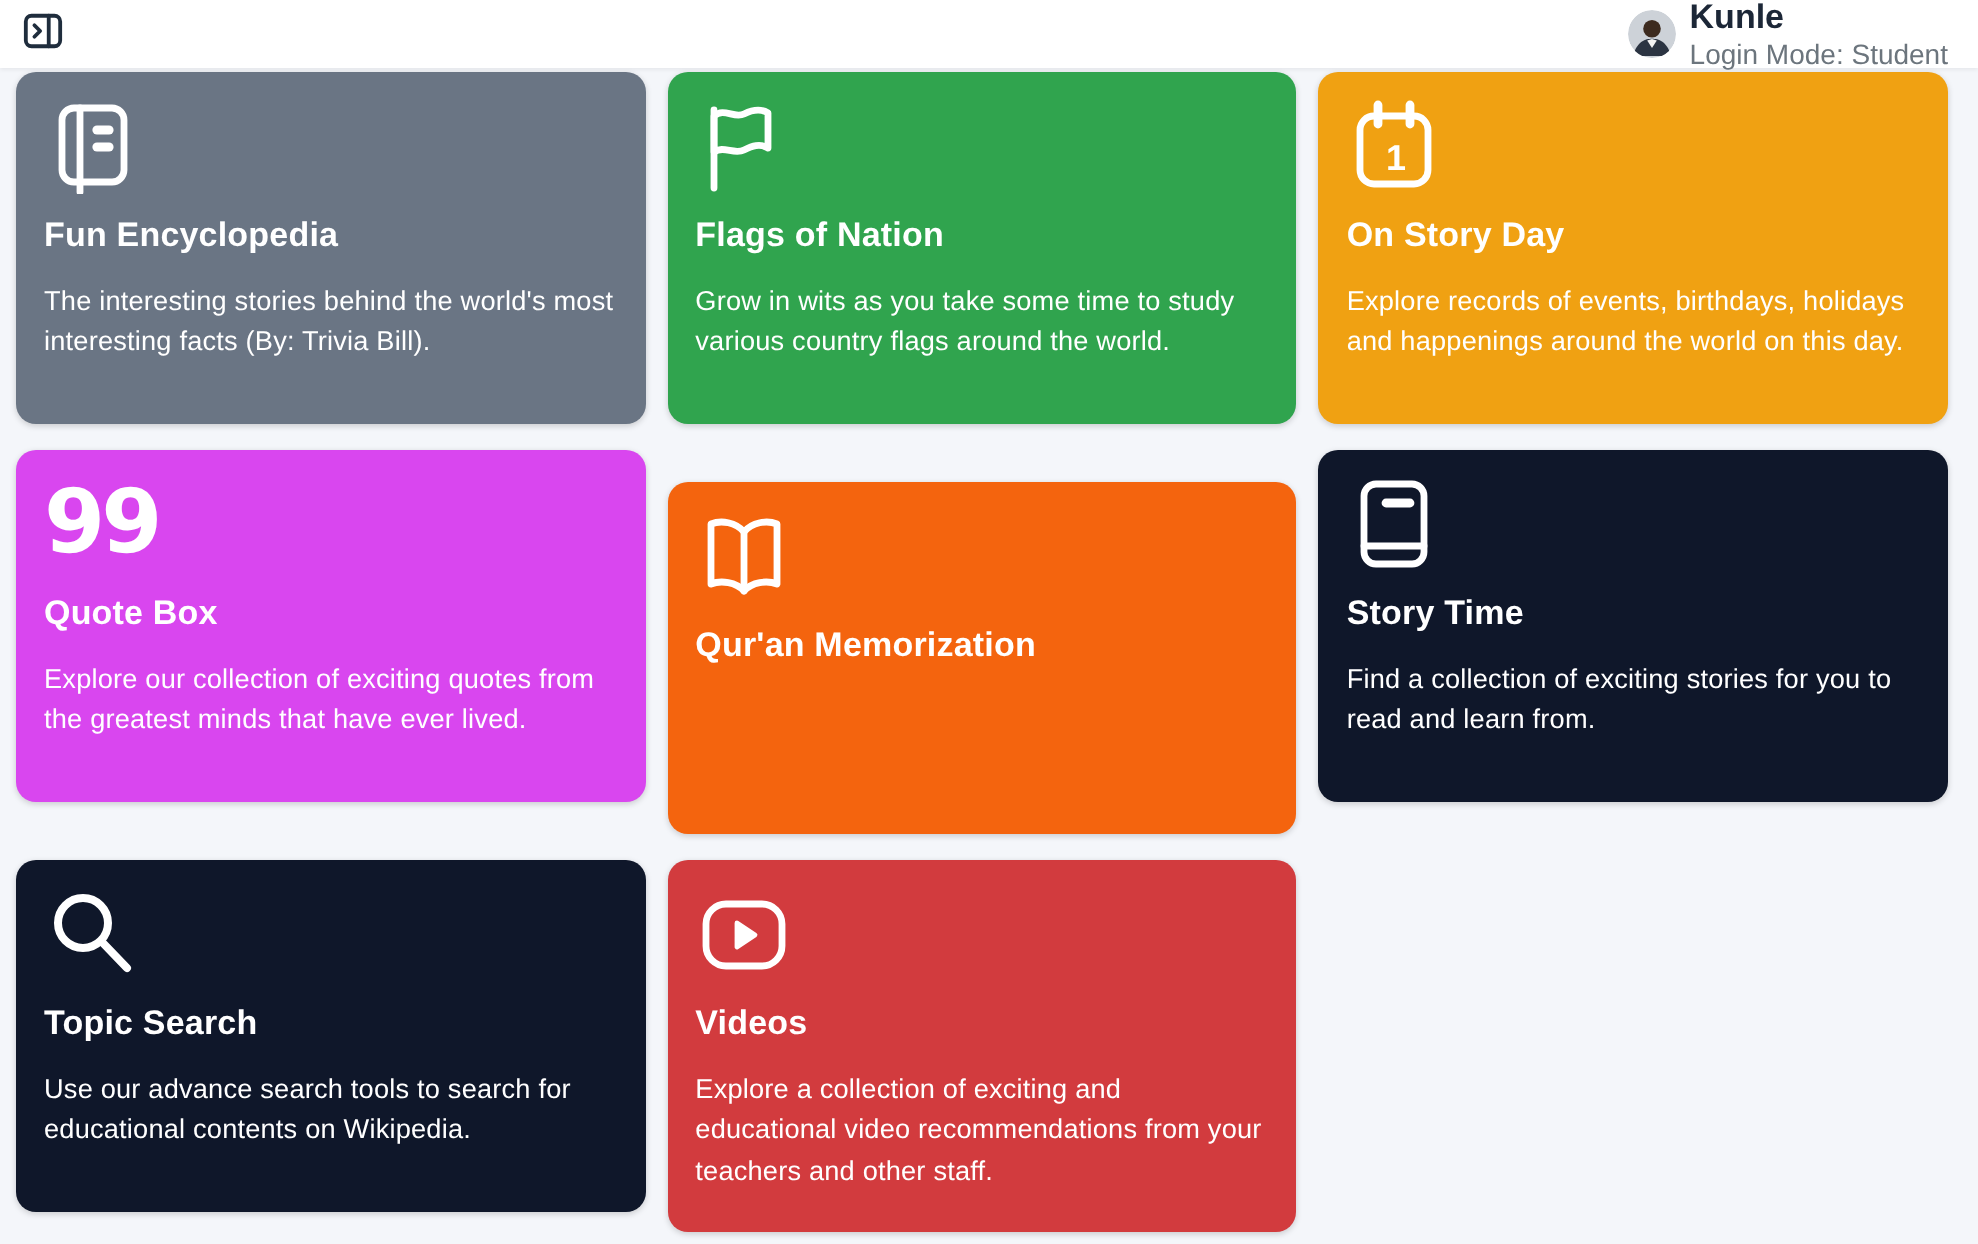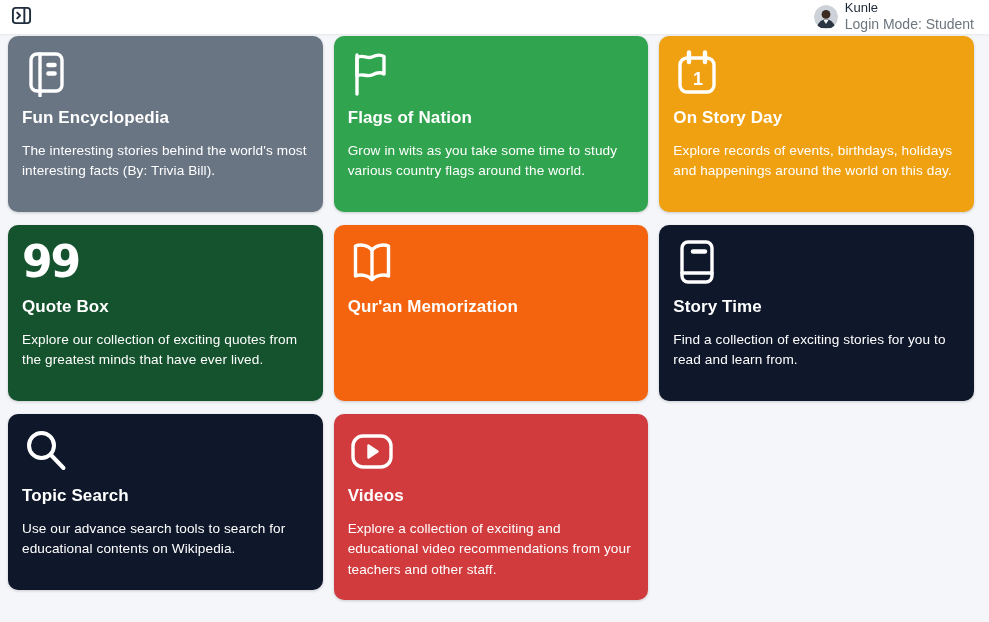--- a/index.html
+++ b/index.html
@@ -37,22 +37,22 @@
   }
   .avatar {
     width: 24px; height: 24px;
     border-radius: 50%;
     overflow: hidden;
     flex: 0 0 auto;
     display: block;
   }
   .user-text { line-height: 1.15; }
   .user-name {
-    font-size: 13px;
-    font-weight: 400;
+    font-size: 17px;
+    font-weight: 700;
     color: #1c2737;
   }
   .login-mode {
     font-size: 14px;
     color: #6c757d;
   }
   
   .grid {
     display: grid;
     grid-template-columns: repeat(3, 1fr);
@@ -157,29 +157,29 @@
         <rect x="7" y="9" width="34" height="34" rx="7"></rect>
         <path d="M16 3.5 V13" stroke-width="4.4"></path>
         <path d="M32 3.5 V13" stroke-width="4.4"></path>
         <text x="25" y="36" text-anchor="middle" font-family="Liberation Sans, sans-serif" font-size="18" font-weight="bold" fill="#fff" stroke="none">1</text>
       </svg>
     </div>
     <h2>On Story Day</h2>
     <p>Explore records of events, birthdays, holidays and happenings around the world on this day.</p>
   </article>
 
-  <article class="card" style="background: #14532d;">
+  <article class="card" style="background: #d946ef;">
     <div class="icon">
       <span class="quote-glyph">99</span>
     </div>
     <h2>Quote Box</h2>
     <p>Explore our collection of exciting quotes from the greatest minds that have ever lived.</p>
   </article>
 
-  <article class="card" style="background: rgb(244, 100, 14);">
+  <article class="card" style="background: rgb(244, 100, 14); margin-top: 16px;">
     <div class="icon">
       <svg width="48" height="48" viewBox="0 0 48 48" fill="none" stroke="#fff" stroke-width="3.4" stroke-linecap="round" stroke-linejoin="round">
         <path d="M24 12 C20 7 12.5 6 7.5 8 V38 C12.5 36 20 37 24 41.5 C28 37 35.5 36 40.5 38 V8 C35.5 6 28 7 24 12 Z"></path>
         <path d="M24 12 V41.5"></path>
       </svg>
     </div>
     <h2>Qur'an Memorization</h2>
   </article>
 
   <article class="card" style="background: #0f172a;">

